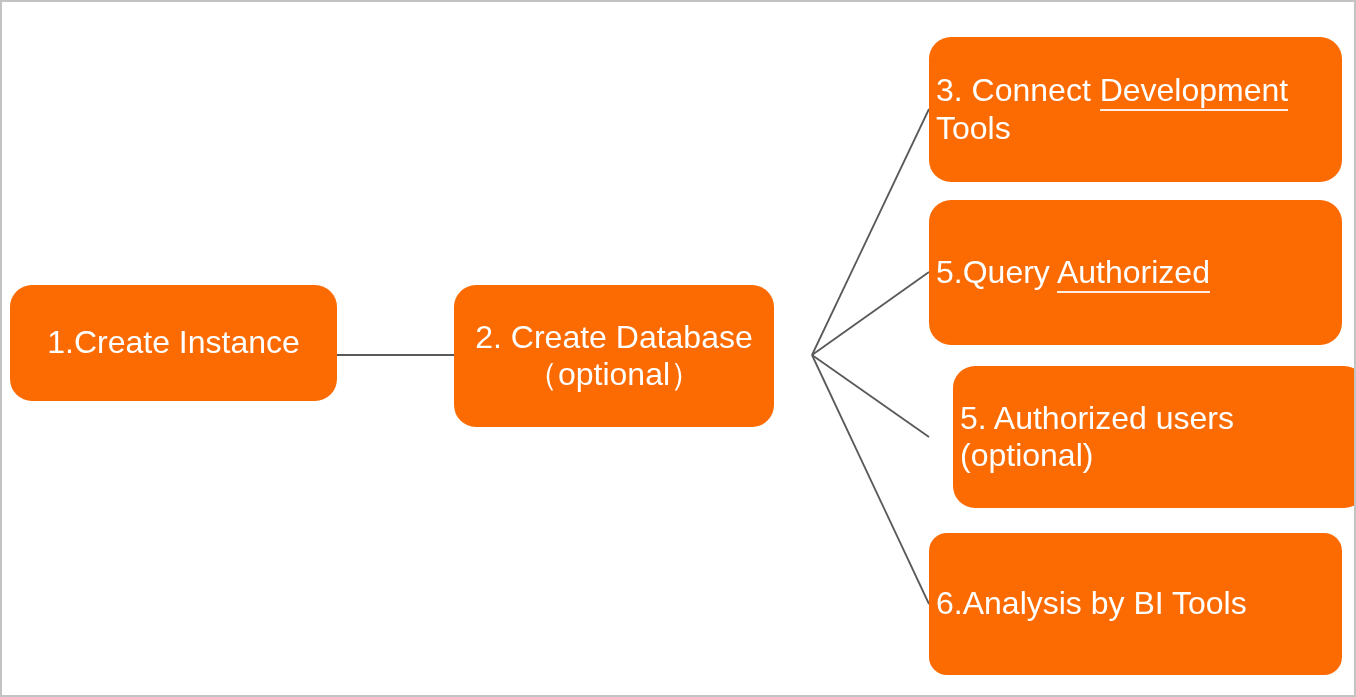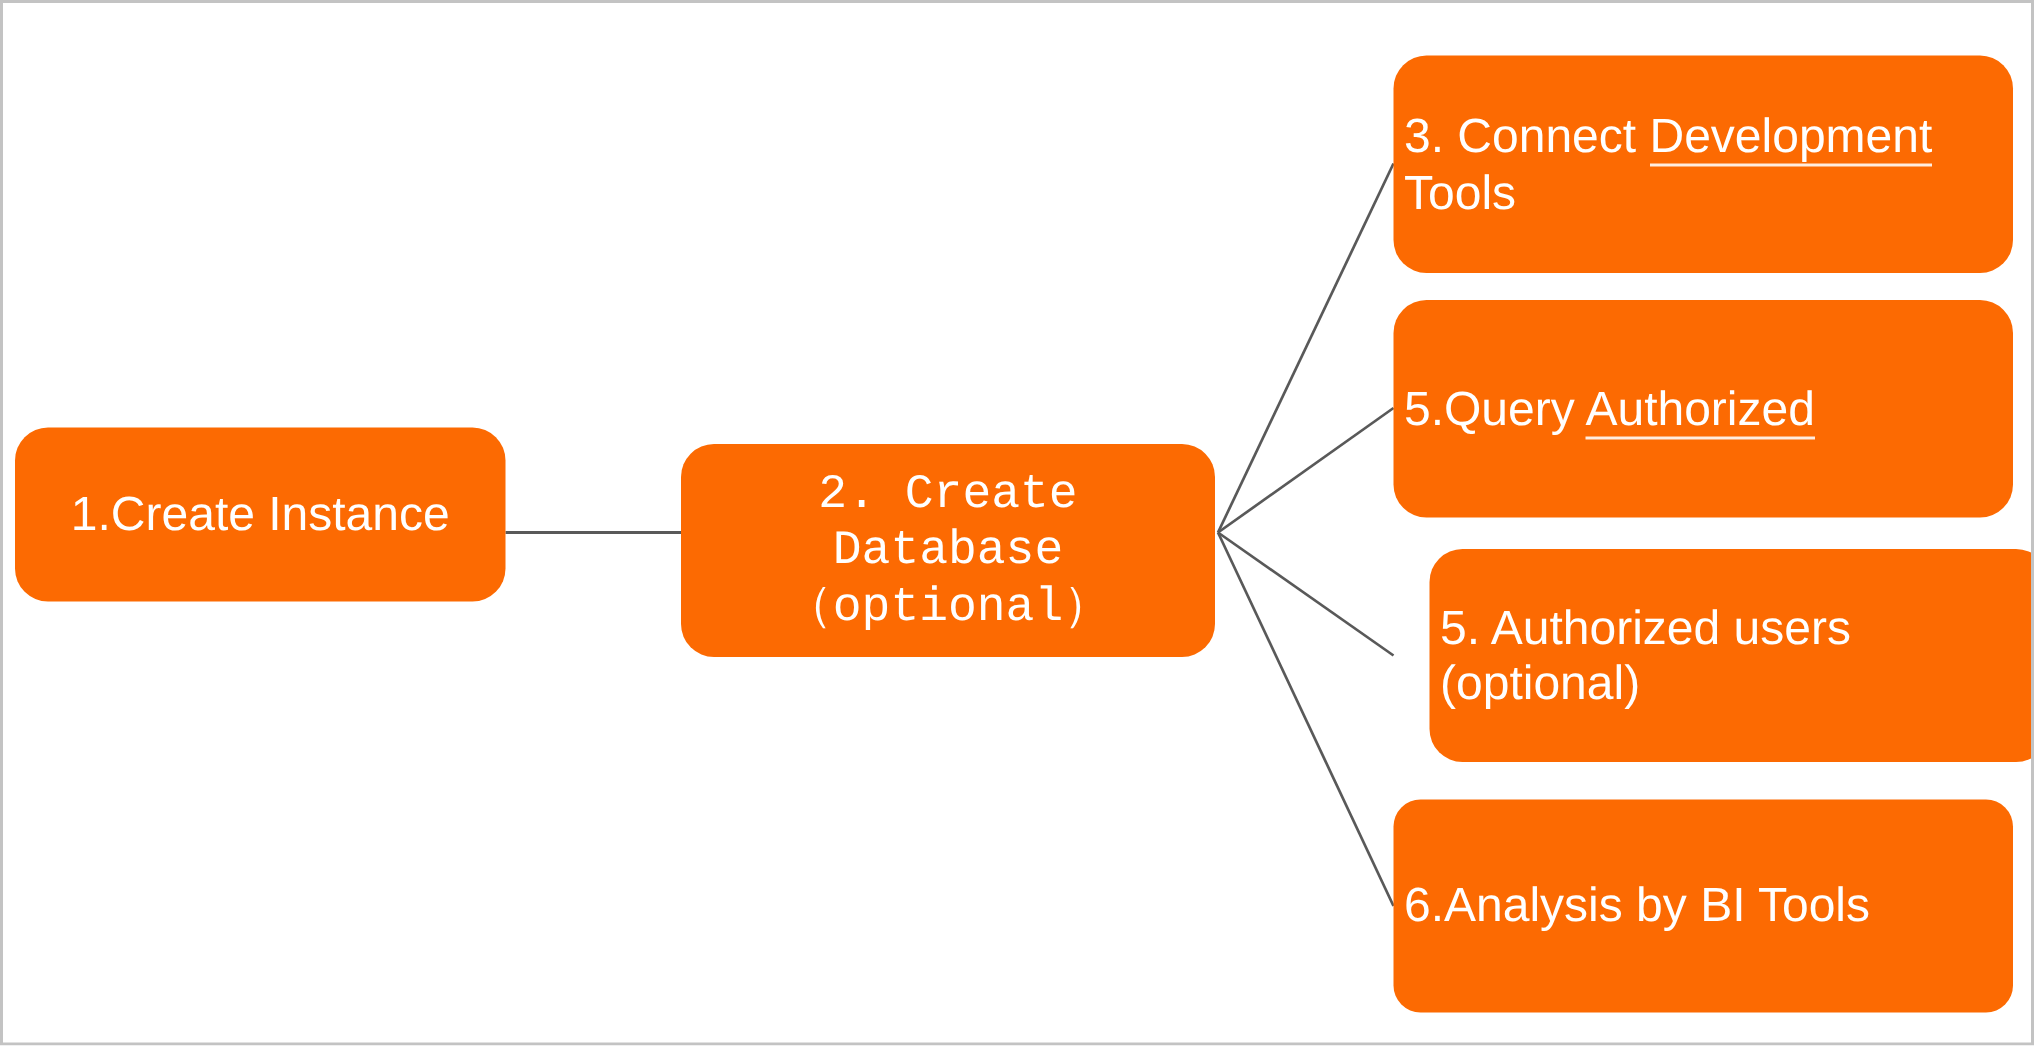--- a/index.html
+++ b/index.html
@@ -41,21 +41,21 @@
     align-items: center;
     text-align: center;
     padding: 0 10px;
   }
   .node.left {
     align-items: flex-start;
     text-align: left;
     padding: 0 7px 0 7px;
   }
   .node1 { left: 8px;   top: 283px; width: 327px; height: 116px; }
-  .node2 { left: 452px; top: 294px; width: 356px; height: 142px; font-family: Liberation Mono, monospace; }
+  .node2 { left: 452px; top: 283px; width: 320px; height: 142px; }
   .node3 { left: 927px; top: 35px;  width: 413px; height: 145px; }
   .node4 { left: 927px; top: 198px; width: 413px; height: 145px; }
   .node5 { left: 927px; top: 364px; width: 413px; height: 142px; margin-left: 24px; }
   .node6 { left: 927px; top: 531px; width: 413px; height: 142px; border-radius: 18px; }
   .uline {
     border-bottom: 2px solid rgba(255,255,255,0.88);
     padding-bottom: 1px;
   }
   .block-line { display: block; }
 </style>

